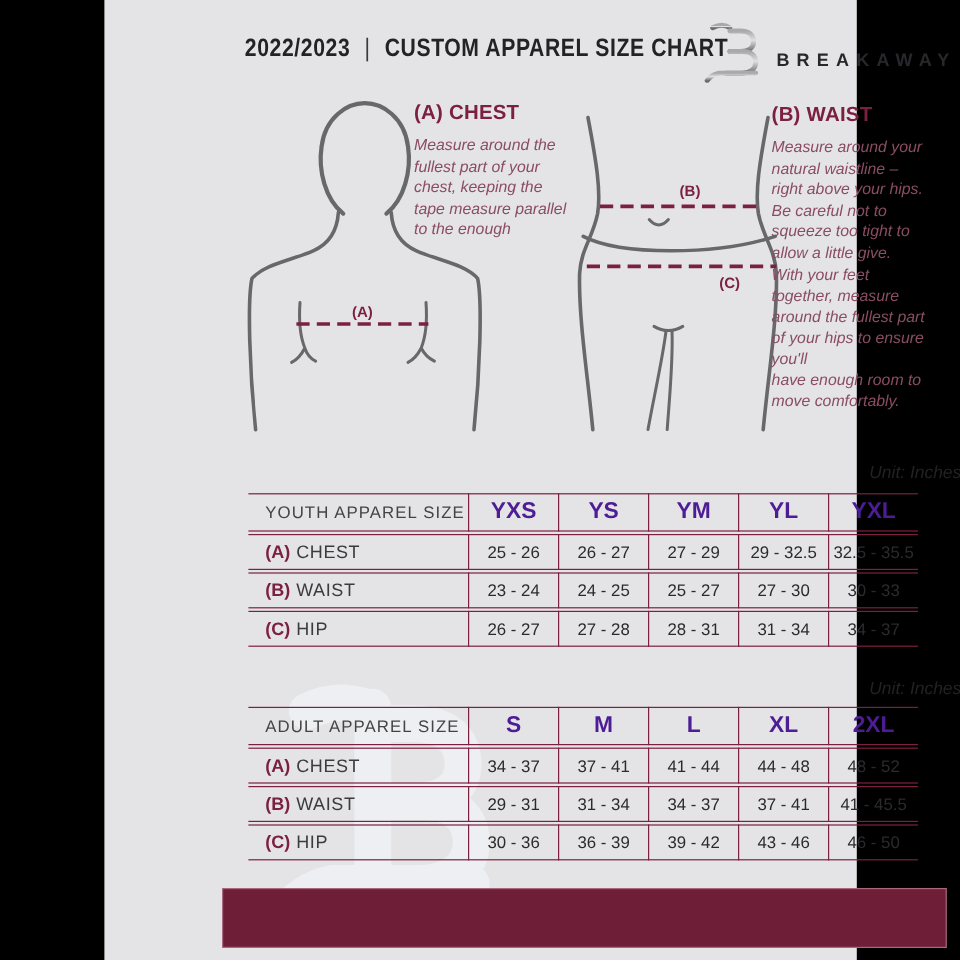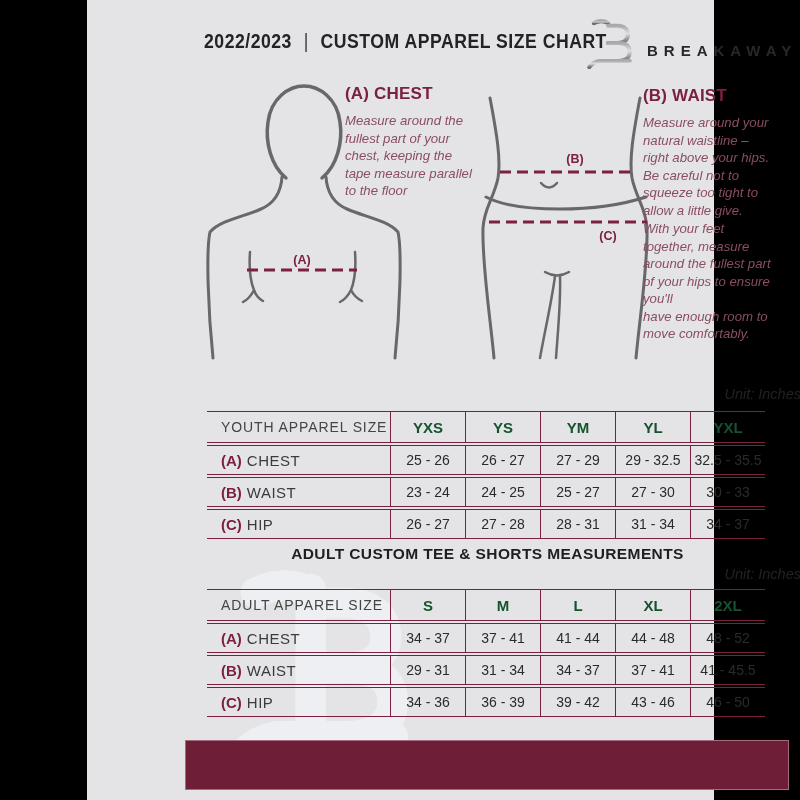--- a/index.html
+++ b/index.html
@@ -53,21 +53,21 @@
   .size-table{position:absolute;left:120px;width:558px;border-collapse:separate;
     border-spacing:0 2px;table-layout:fixed;z-index:2;}
   #youth-table{top:409px;} #adult-table{top:587px;}
   .size-table td{border-top:1.5px solid var(--maroon);border-bottom:1.5px solid var(--maroon);
     height:28px;text-align:center;vertical-align:middle;font-size:14px;color:#2b2b2b;
     padding:0;overflow:hidden;}
   .size-table td.vline{border-left:1.5px solid var(--maroon);}
   .size-table td.rowhead{text-align:left;padding-left:14px;}
   .size-table tr.head-row td{height:30px;}
   .size-table tr.head-row td.rowhead{font-size:14px;letter-spacing:.9px;color:#444;margin-top:14px;}
-  .size-table tr.head-row td.size{font-weight:bold;font-size:15px;color:#14532d;}
+  .size-table tr.head-row td.size{font-weight:bold;font-size:19px;color:#4c1d95;}
   .size-table .key{font-weight:bold;color:var(--maroon);font-size:15px;margin-right:5px;}
   .size-table .lbl{font-size:15px;letter-spacing:.5px;color:#3b3b3f;}
 
   
   .watermark{position:absolute;left:128px;top:562px;width:205px;height:205px;z-index:1;}
   .footer-bar{position:absolute;left:98px;top:740px;width:604px;height:50px;
     background:var(--footer);border:1px solid rgba(214,168,182,.55);box-sizing:border-box;z-index:3;}
 </style>
 </head>
 <body>
@@ -121,21 +121,21 @@
       <text x="103" y="68" text-anchor="middle">(B)</text>
       <text x="136" y="145" text-anchor="middle">(C)</text>
     </svg>
 
     <div id="inst-a" class="inst">
       <p class="inst-h">(A) CHEST</p>
       <p class="inst-b">Measure around the
 fullest part of your
 chest, keeping the
 tape measure parallel
-to the floor</p>
+to the enough</p>
     </div>
     <div id="inst-b" class="inst">
       <p class="inst-h">(B) WAIST</p>
       <p class="inst-b">Measure around your
 natural waistline –
 right above your hips.
 Be careful not to
 squeeze too tight to
 allow a little give.</p>
     </div>
@@ -199,21 +199,20 @@
           <td class="rowhead"><span class="key">(C)</span><span class="lbl">HIP</span></td>
           <td class="vline">26 - 27</td>
           <td class="vline">27 - 28</td>
           <td class="vline">28 - 31</td>
           <td class="vline">31 - 34</td>
           <td class="vline">34 - 37</td>
         </tr>
       </tbody>
     </table>
 
-    <div id="adult-title" class="sec-title">ADULT CUSTOM TEE &amp; SHORTS MEASUREMENTS</div>
     <div id="adult-unit" class="sec-unit">Unit: Inches</div>
 
     <table id="adult-table" class="size-table">
       <colgroup>
           <col style="width:183px">
           <col style="width:75px">
           <col style="width:75px">
           <col style="width:75px">
           <col style="width:75px">
           <col style="width:75px">
@@ -238,21 +237,21 @@
         <tr>
           <td class="rowhead"><span class="key">(B)</span><span class="lbl">WAIST</span></td>
           <td class="vline">29 - 31</td>
           <td class="vline">31 - 34</td>
           <td class="vline">34 - 37</td>
           <td class="vline">37 - 41</td>
           <td class="vline">41 - 45.5</td>
         </tr>
         <tr>
           <td class="rowhead"><span class="key">(C)</span><span class="lbl">HIP</span></td>
-          <td class="vline">34 - 36</td>
+          <td class="vline">30 - 36</td>
           <td class="vline">36 - 39</td>
           <td class="vline">39 - 42</td>
           <td class="vline">43 - 46</td>
           <td class="vline">46 - 50</td>
         </tr>
       </tbody>
     </table>
 
     <div class="footer-bar"></div>
   </div>

